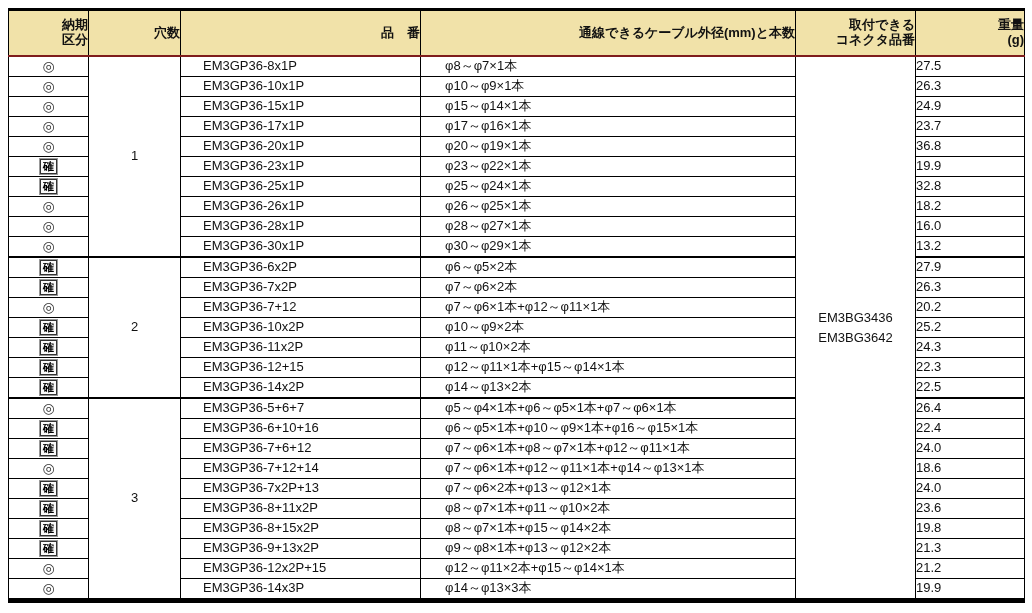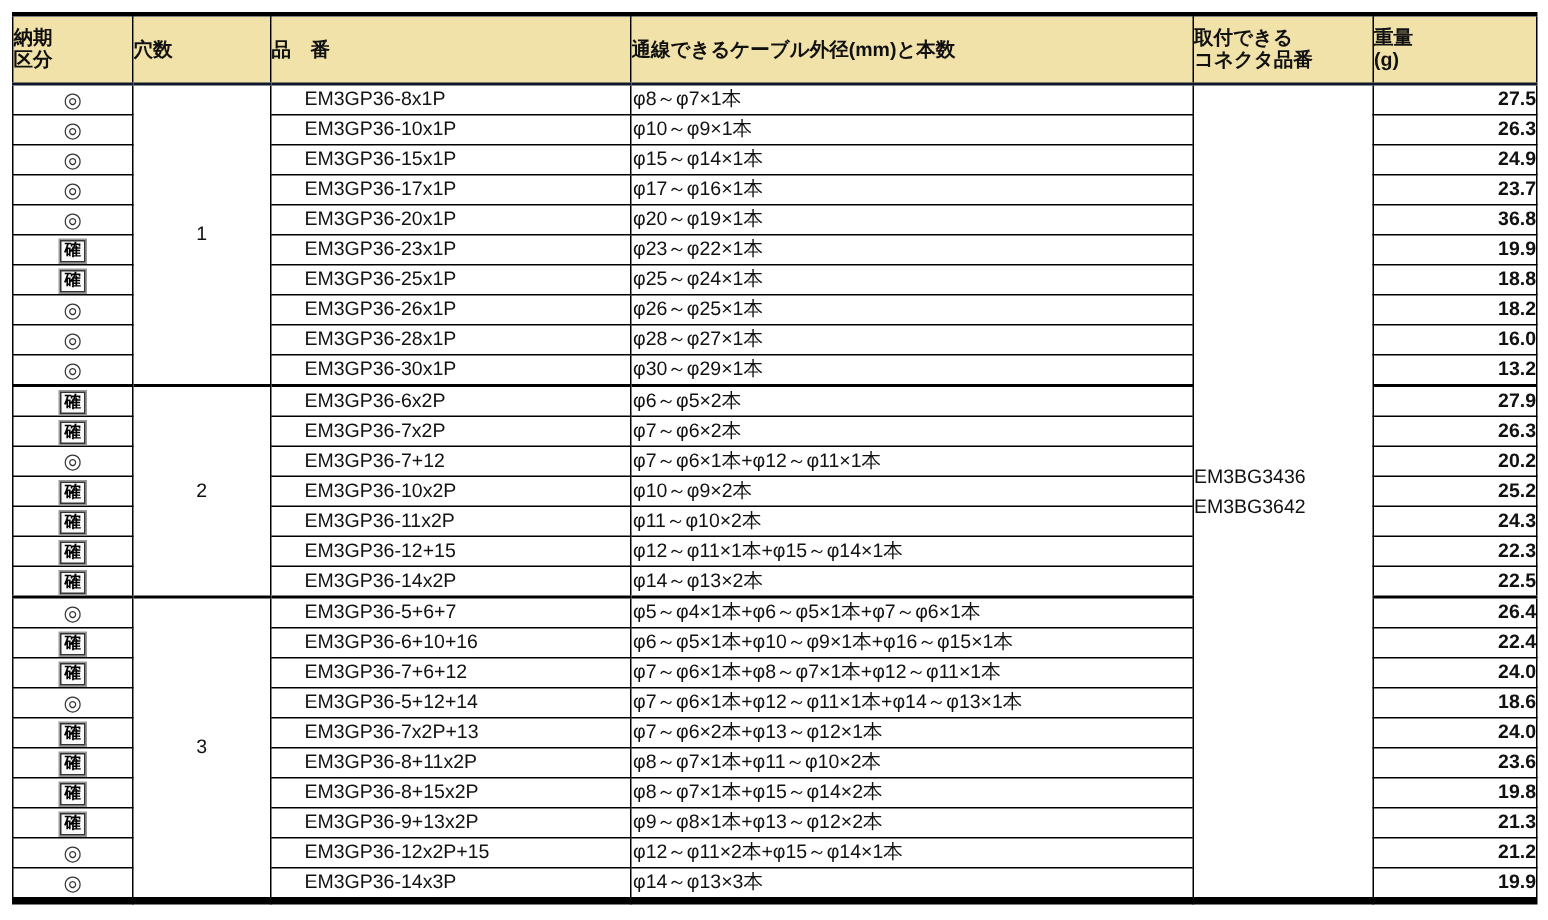--- a/index.html
+++ b/index.html
@@ -33,34 +33,34 @@
   th, td {
     border: 1px solid #000;
     padding: 0;
     line-height: 1.15;
     overflow: hidden;
     white-space: nowrap;
   }
   thead th {
     background: #f1e2a9;
     font-weight: bold;
-    text-align: left;
+    text-align: right;
     vertical-align: middle;
     height: 44px;
     white-space: pre-line;
-    border-bottom: 2px solid #0f172a;
+    border-bottom: 2px solid #7f1d1d;
   }
   tbody td { height: 19px; background: #fff; vertical-align: middle; }
   tr.group-start td { border-top: 2px solid #000; }
   .c-delivery { text-align: center; }
   .c-holes { text-align: center; font-size: 13px; }
   .c-part { text-align: left; padding-left: 22px; margin-top: 31px; }
-  .c-cable { text-align: left; padding-left: 1px; }
-  .c-connector { white-space: pre-line; line-height: 1.5; }
-  .c-weight { text-align: right; font-weight: bold; }
+  .c-cable { text-align: left; padding-left: 24px; }
+  .c-connector { text-align: center; white-space: pre-line; line-height: 1.5; }
+  .c-weight { text-align: left; }
   .mark-circle {
     display: inline-block;
     color: #333;
     font-size: 14px;
     line-height: 1;
   }
   .kaku {
     display: inline-block;
     font-size: 11px;
     line-height: 1;
@@ -135,21 +135,21 @@
         <tr>
           <td class="c-delivery"><span class="kaku">確</span></td>
           <td class="c-part">EM3GP36-23x1P</td>
           <td class="c-cable">φ23～φ22×1本</td>
           <td class="c-weight">19.9</td>
         </tr>
         <tr>
           <td class="c-delivery"><span class="kaku">確</span></td>
           <td class="c-part">EM3GP36-25x1P</td>
           <td class="c-cable">φ25～φ24×1本</td>
-          <td class="c-weight">18.8</td>
+          <td class="c-weight">32.8</td>
         </tr>
         <tr>
           <td class="c-delivery"><span class="mark-circle">◎</span></td>
           <td class="c-part">EM3GP36-26x1P</td>
           <td class="c-cable">φ26～φ25×1本</td>
           <td class="c-weight">18.2</td>
         </tr>
         <tr>
           <td class="c-delivery"><span class="mark-circle">◎</span></td>
           <td class="c-part">EM3GP36-28x1P</td>
@@ -219,21 +219,21 @@
           <td class="c-weight">22.4</td>
         </tr>
         <tr>
           <td class="c-delivery"><span class="kaku">確</span></td>
           <td class="c-part">EM3GP36-7+6+12</td>
           <td class="c-cable">φ7～φ6×1本+φ8～φ7×1本+φ12～φ11×1本</td>
           <td class="c-weight">24.0</td>
         </tr>
         <tr>
           <td class="c-delivery"><span class="mark-circle">◎</span></td>
-          <td class="c-part">EM3GP36-5+12+14</td>
+          <td class="c-part">EM3GP36-7+12+14</td>
           <td class="c-cable">φ7～φ6×1本+φ12～φ11×1本+φ14～φ13×1本</td>
           <td class="c-weight">18.6</td>
         </tr>
         <tr>
           <td class="c-delivery"><span class="kaku">確</span></td>
           <td class="c-part">EM3GP36-7x2P+13</td>
           <td class="c-cable">φ7～φ6×2本+φ13～φ12×1本</td>
           <td class="c-weight">24.0</td>
         </tr>
         <tr>

